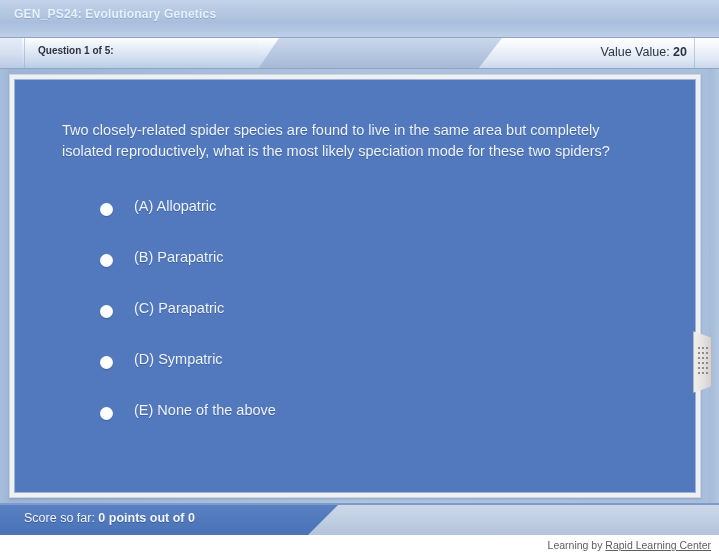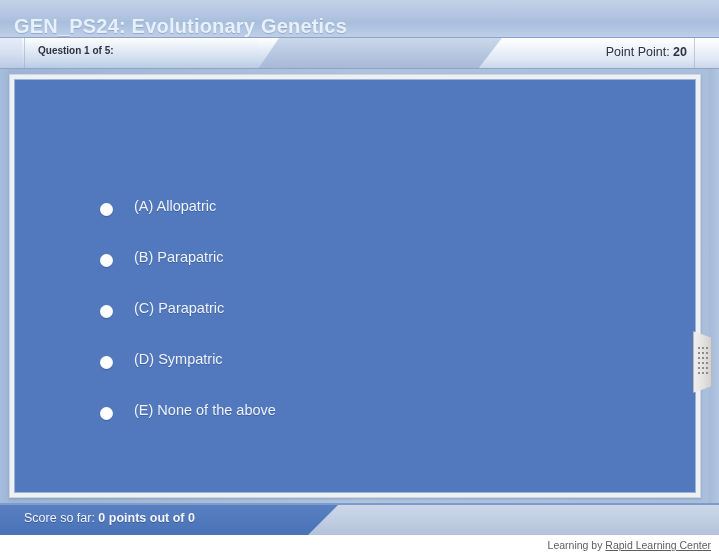--- a/index.html
+++ b/index.html
@@ -33,22 +33,22 @@
         #b0c4e0 45%,
         #a8bedc 60%,
         #becfe8 100%);
     border-bottom: 1px solid #8ba4c8;
     box-sizing: border-box;
     overflow: hidden;
   }
   .title-bar-text {
     position: absolute;
     left: 14px;
-    top: 15px;
-    font-size: 20px;
+    top: 7px;
+    font-size: 12px;
     font-weight: bold;
     color: #e8f0fb;
     letter-spacing: 0.2px;
     text-shadow: 0 1px 0 rgba(120,145,180,0.55);
     white-space: nowrap;
   }
 
   
   .qbar {
     position: absolute;
@@ -317,33 +317,34 @@
 
   <div class="qbar">
     <div class="qbar-left-fill"></div>
     <div class="qbar-mid"></div>
     <div class="qbar-right"></div>
     <div class="qbar-edge-left"></div>
     <div class="qbar-sep-a"></div>
     <div class="qbar-sep-b"></div>
     <div class="qbar-label">Question 1 of 5:</div>
     <div class="qbar-point">
-      <span>Point Point:</span>
+      <span>Value Value:</span>
       <b>20</b>
     </div>
     <div class="qbar-underline"></div>
   </div>
 
   <div class="stage">
     <div class="stage-left-edge"></div>
     <div class="stage-right-edge"></div>
 
     <div class="panel-outer">
       <div class="panel-inner">
 
+        <div class="question-text">Two closely-related spider species are found to live in the same area but completely isolated reproductively, what is the most likely speciation mode for these two spiders?</div>
 
         <div class="options">
 
           <div class="option-row">
             <span class="option-bullet"></span>
             <span class="option-label">(A) Allopatric</span>
           </div>
 
           <div class="option-row">
             <span class="option-bullet"></span>

